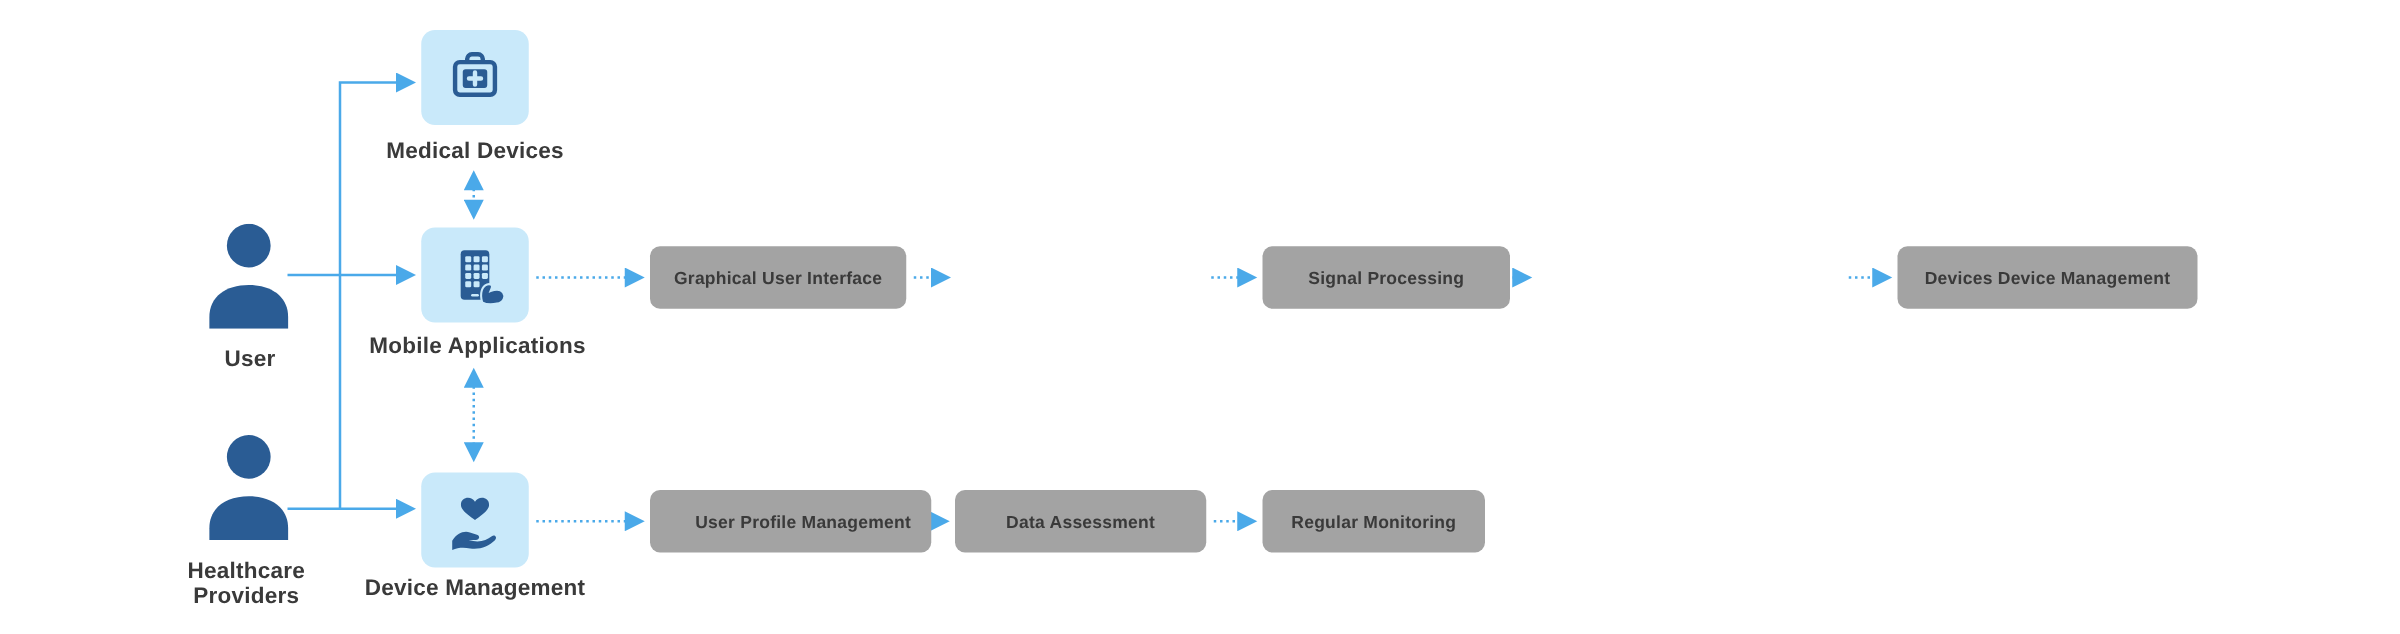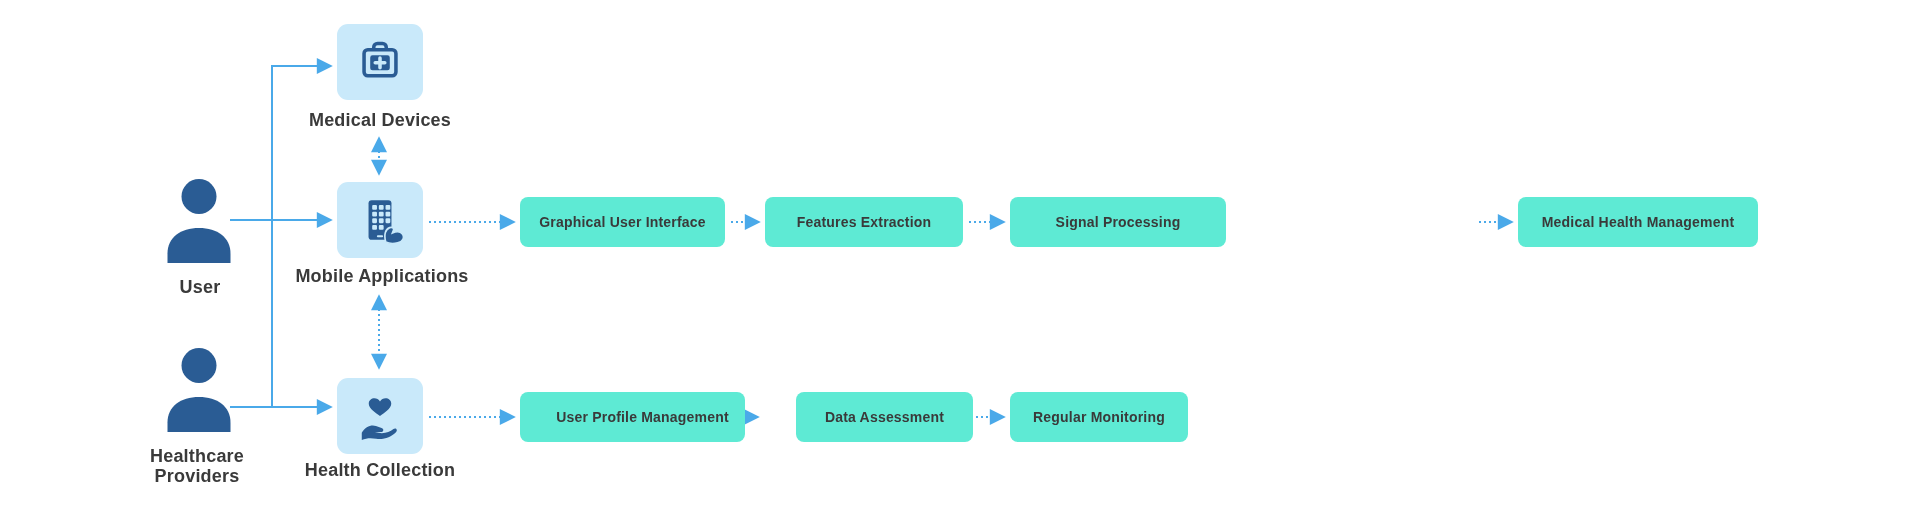--- a/index.html
+++ b/index.html
@@ -14,21 +14,21 @@
   .tile{
     position:absolute;width:86px;height:76px;border-radius:11px;
     background:#c9e9fa;display:flex;align-items:center;justify-content:center;
   }
   .tile-label,.actor-label{
     position:absolute;width:180px;text-align:center;
     font-size:18px;font-weight:600;color:#3a3a3a;letter-spacing:.2px;line-height:20px;
   }
   .actor{position:absolute;width:70px;height:84px;}
   .step-box{
-    position:absolute;height:50px;border-radius:8px;background:#5eead4;
+    position:absolute;height:50px;border-radius:8px;background:#a3a3a3;
     display:flex;align-items:center;justify-content:center;
     font-size:14px;font-weight:600;color:#3a3a3a;letter-spacing:.2px;
     white-space:nowrap;
   }
   
   .row1{top:197px;}
   .row2{top:392px;}
 </style>
 </head>
 <body>
@@ -109,24 +109,23 @@
     </svg>
   </div>
   <div class="tile-label" style="left:292px;top:266px;">Mobile Applications</div>
 
   <div class="tile" style="left:337px;top:378px;">
     <svg width="50" height="50" viewBox="0 0 48 48">
       <path d="M24,10 c-2.8,-4.8 -10.8,-3.7 -10.8,2.2 c0,4.7 6.8,8.7 10.8,11.8 c4,-3.1 10.8,-7.1 10.8,-11.8 c0,-5.9 -8,-7 -10.8,-2.2 z" fill="#2a5c94"></path>
       <path d="M6.5,40 c3.6,-5.6 8.8,-8 13.6,-6.4 l5.4,1.8 c2.7,0.9 2,4 -0.8,4 l-5.6,0 c7.8,2.3 13.4,0.6 17.8,-2.9 c2.3,-1.8 4.5,0.9 2.4,3 c-4.7,4.7 -11.7,7.4 -19,6.3 c-4.9,-0.8 -9.2,-0.8 -13.8,1.2 z" fill="#2a5c94"></path>
     </svg>
   </div>
-  <div class="tile-label" style="left:290px;top:460px;">Health Collection</div>
+  <div class="tile-label" style="left:290px;top:460px;">Device Management</div>
 
   <div class="step-box row1" style="left:520px;width:205px;">Graphical User Interface</div>
-  <div class="step-box row1" style="left:765px;width:198px;">Features Extraction</div>
-  <div class="step-box row1" style="left:1010px;width:216px;">Signal Processing</div>
-  <div class="step-box row1" style="left:1518px;width:240px;">Medical Health Management</div>
+  <div class="step-box row1" style="left:1010px;width:198px;">Signal Processing</div>
+  <div class="step-box row1" style="left:1518px;width:240px;">Devices Device Management</div>
 
   <div class="step-box row2" style="left:520px;width:205px;padding-left:20px;">User Profile Management</div>
-  <div class="step-box row2" style="left:764px;width:177px;margin-left:32px;">Data Assessment</div>
+  <div class="step-box row2" style="left:764px;width:201px;">Data Assessment</div>
   <div class="step-box row2" style="left:1010px;width:178px;">Regular Monitoring</div>
 
 </div>
 
 </body></html>

